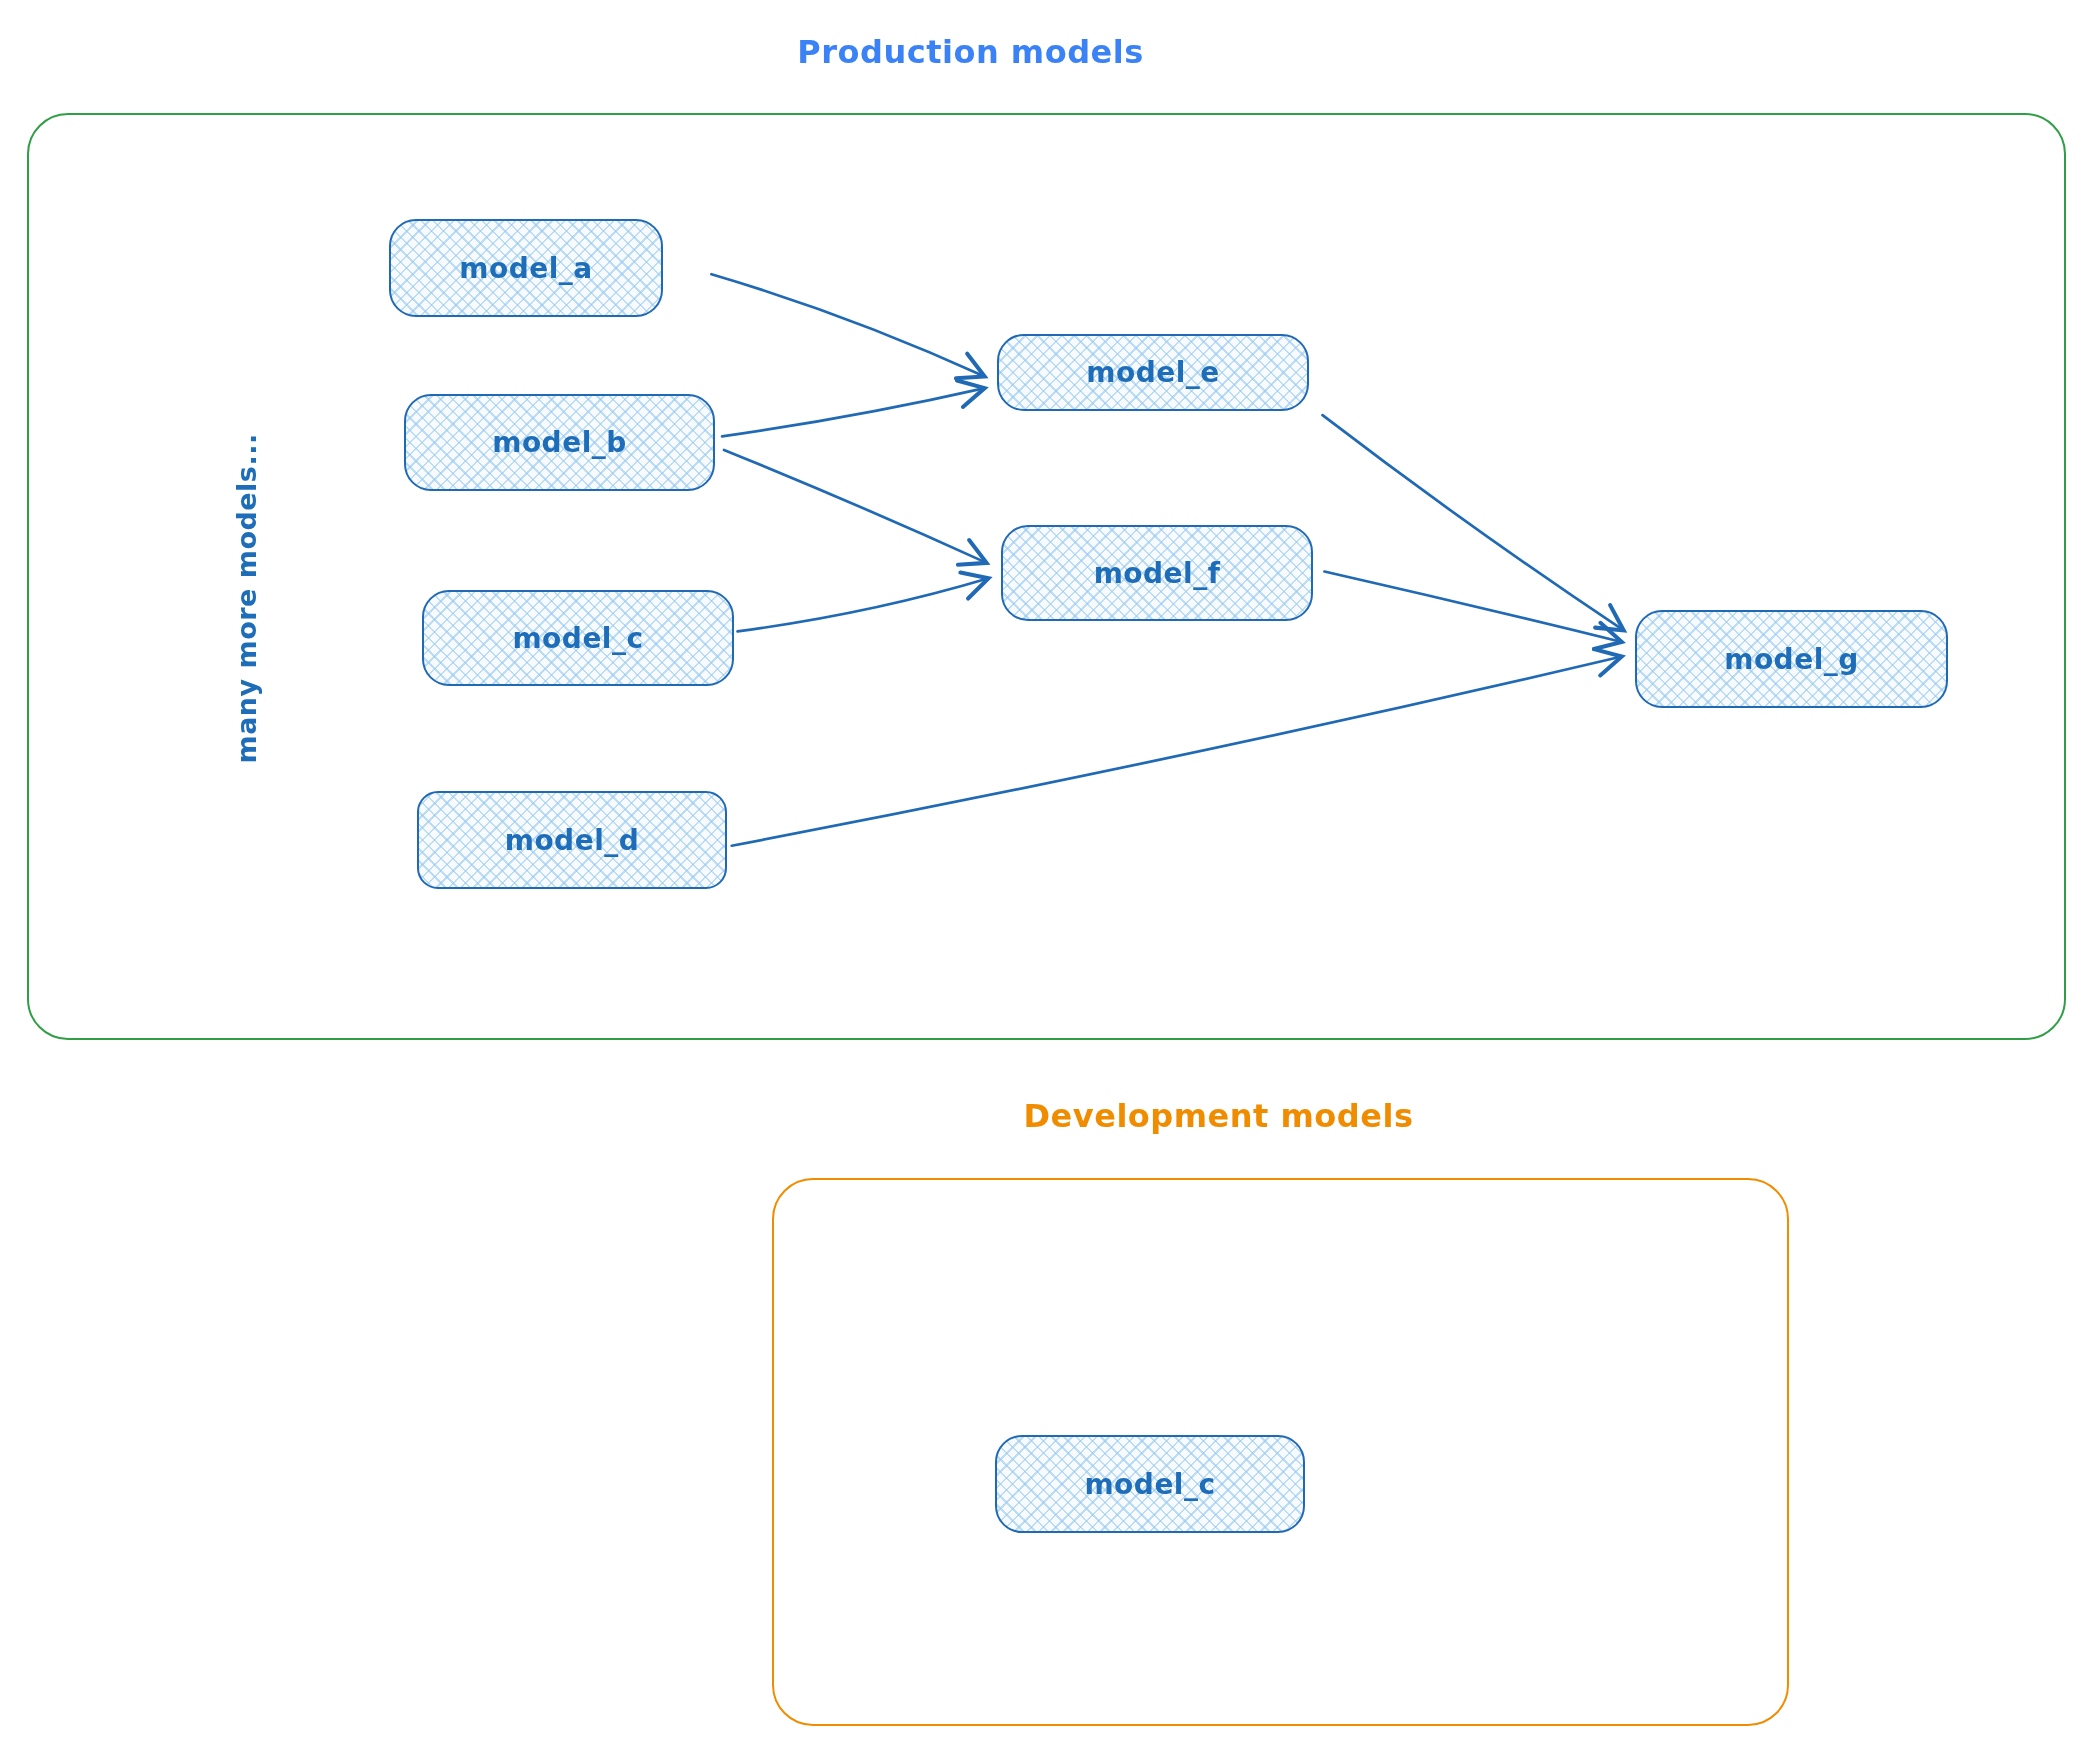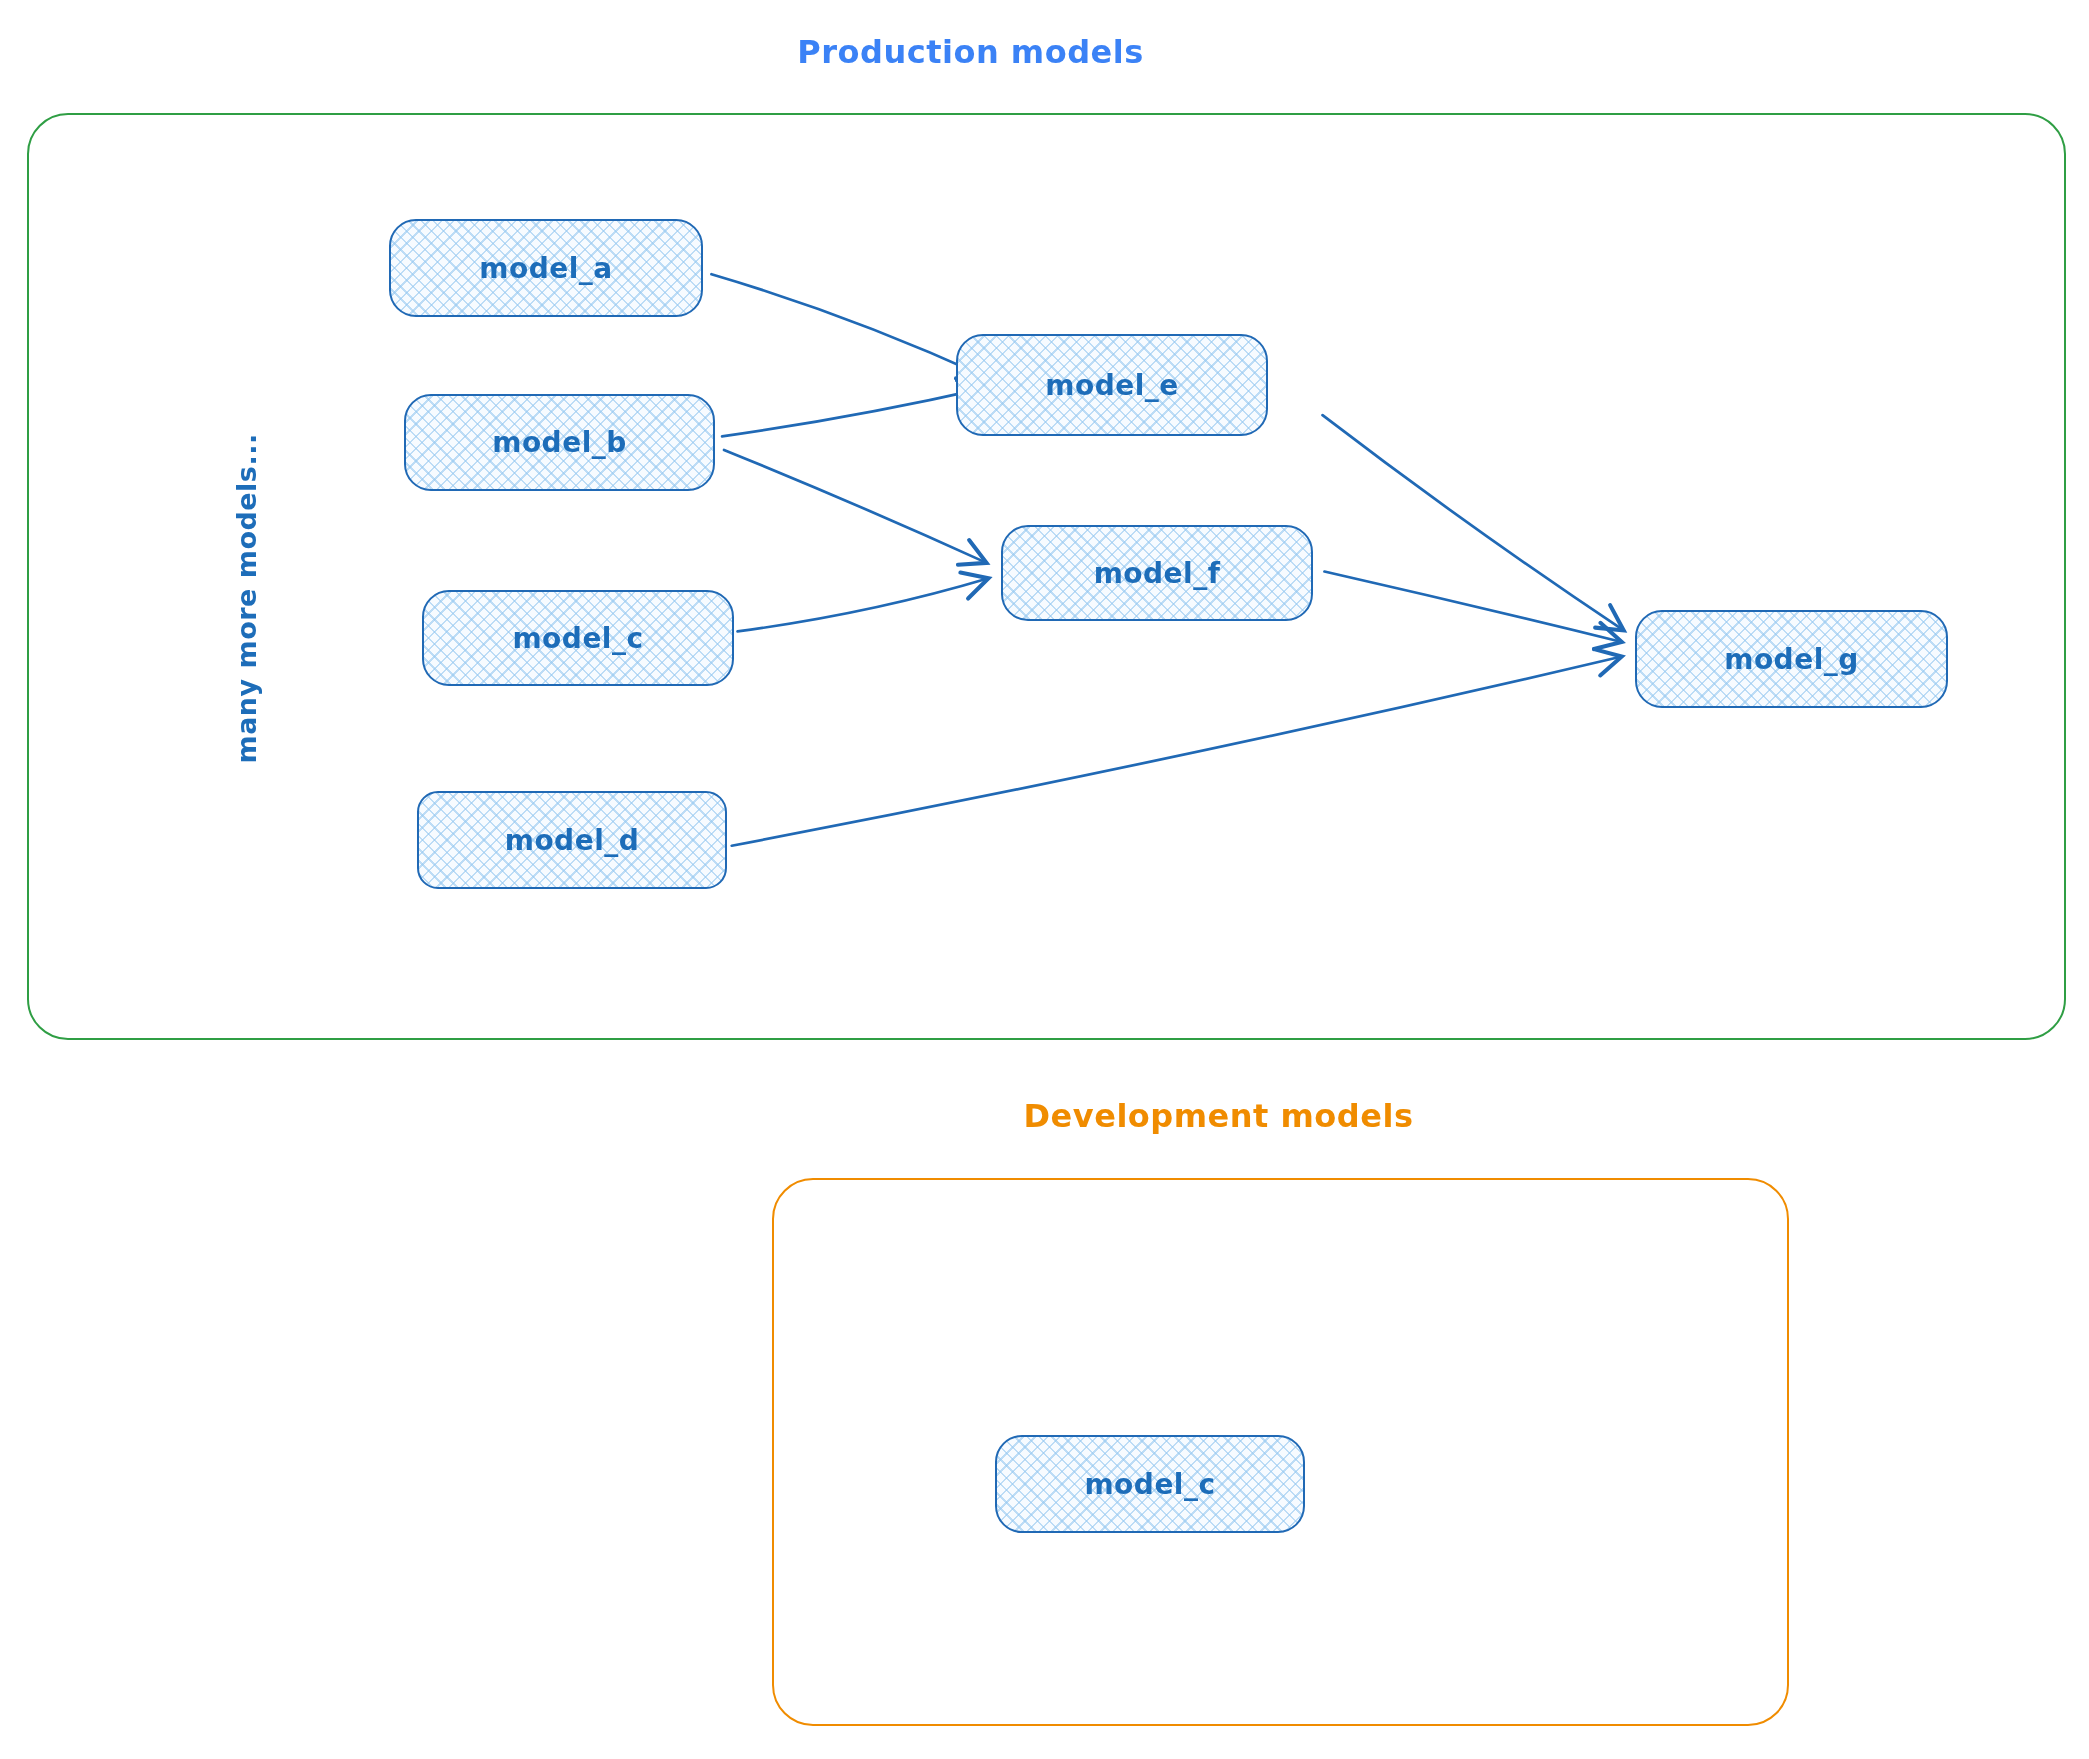--- a/index.html
+++ b/index.html
@@ -58,25 +58,25 @@
     justify-content: center;
     color: #1d6db9;
     font-size: 28px;
     font-weight: bold;
     letter-spacing: 0.5px;
     background:
       repeating-linear-gradient(45deg,  rgba(150,200,240,0.60) 0px, rgba(150,200,240,0.60) 1.7px, transparent 1.7px, transparent 8.7px),
       repeating-linear-gradient(135deg, rgba(150,200,240,0.60) 0px, rgba(150,200,240,0.60) 1.7px, transparent 1.7px, transparent 8.7px),
       #f7fbff;
   }
-  .node-a     { left: 389px;  top: 219px;  width: 314px; height: 98px; }
+  .node-a     { left: 389px;  top: 219px;  width: 274px; height: 98px; }
   .node-b     { left: 404px;  top: 394px;  width: 311px; height: 97px; }
   .node-c     { left: 422px;  top: 590px;  width: 312px; height: 96px;  }
   .node-d     { left: 417px;  top: 791px;  width: 310px; height: 98px; border-radius: 21px; }
-  .node-e     { left: 956px; top: 334px;  width: 312px; height: 102px; }
+  .node-e     { left: 997px; top: 334px;  width: 312px; height: 77px; }
   .node-f     { left: 1001px; top: 525px;  width: 312px; height: 96px;  }
   .node-g     { left: 1635px; top: 610px;  width: 313px; height: 98px; }
   .node-dev-c { left: 995px; top: 1435px; width: 310px; height: 98px; }
   .side-note {
     position: absolute;
     left: 103px; top: 601px;
     width: 290px; height: 35px;
     text-align: center;
     transform: rotate(-90deg);
     color: #1d6db9;

